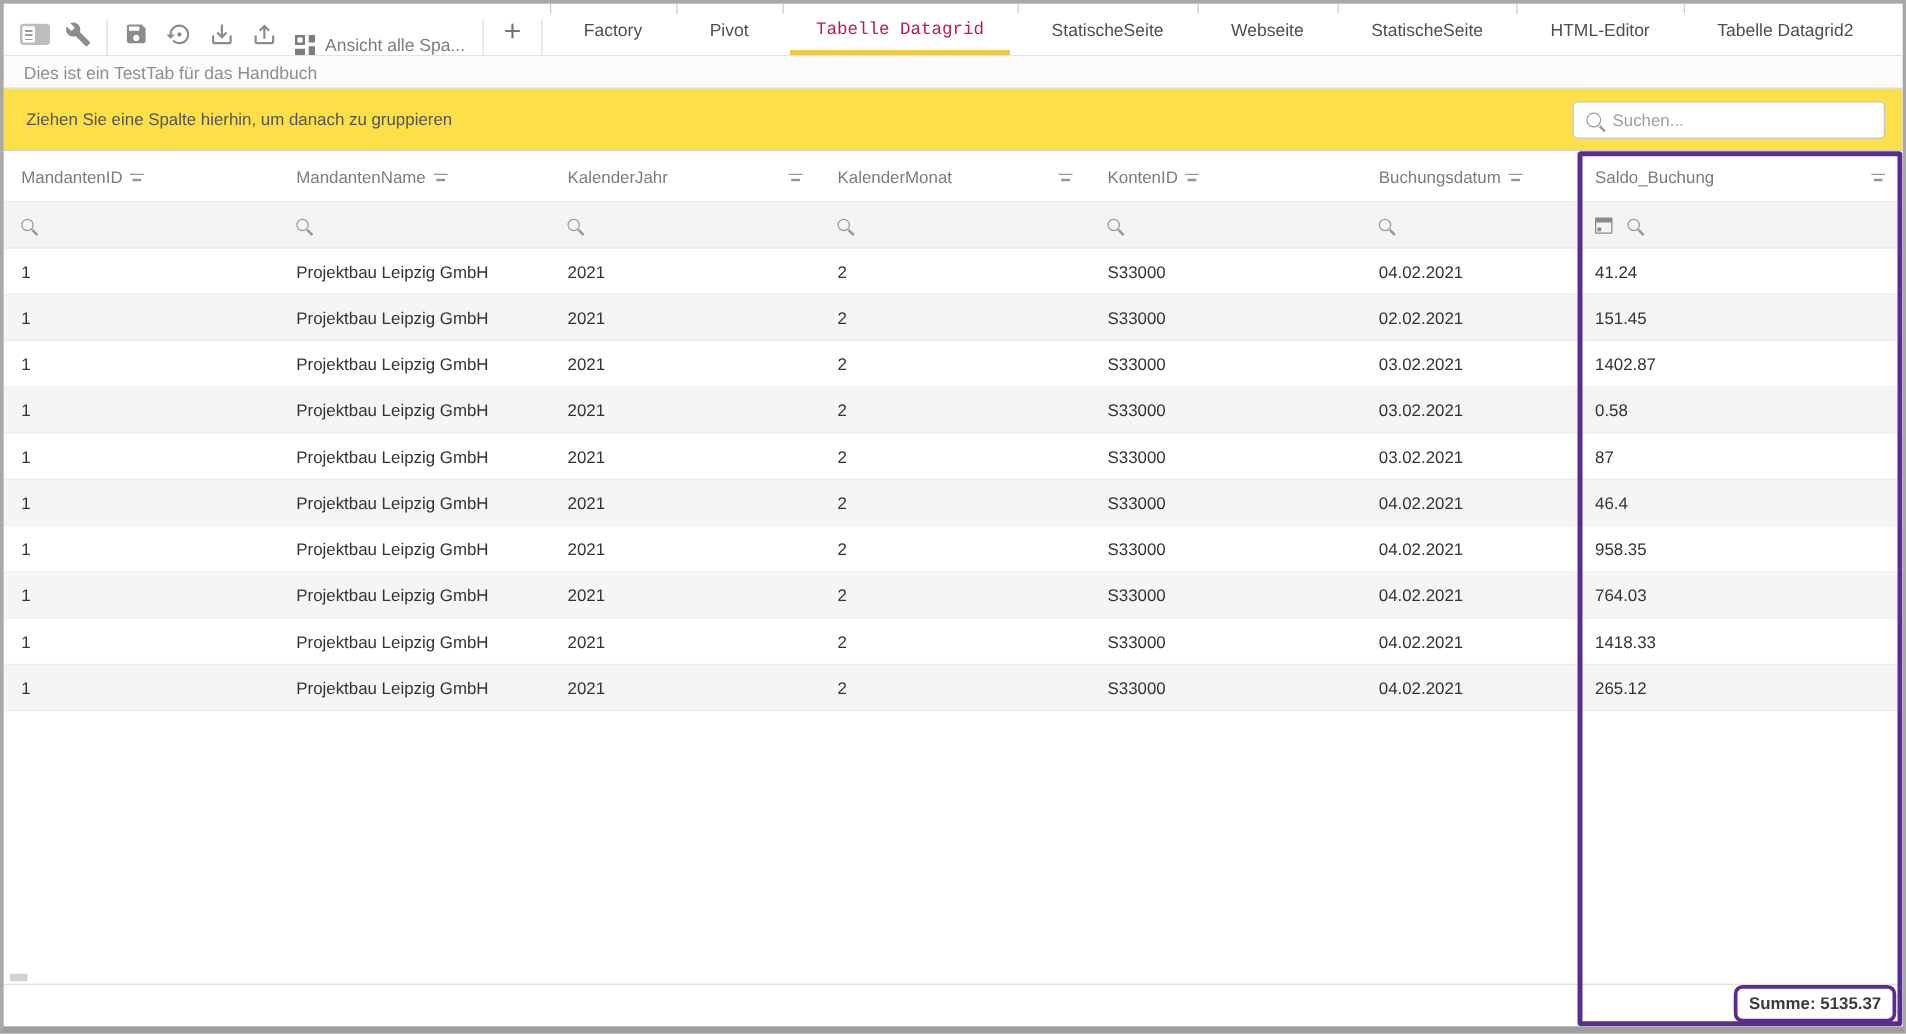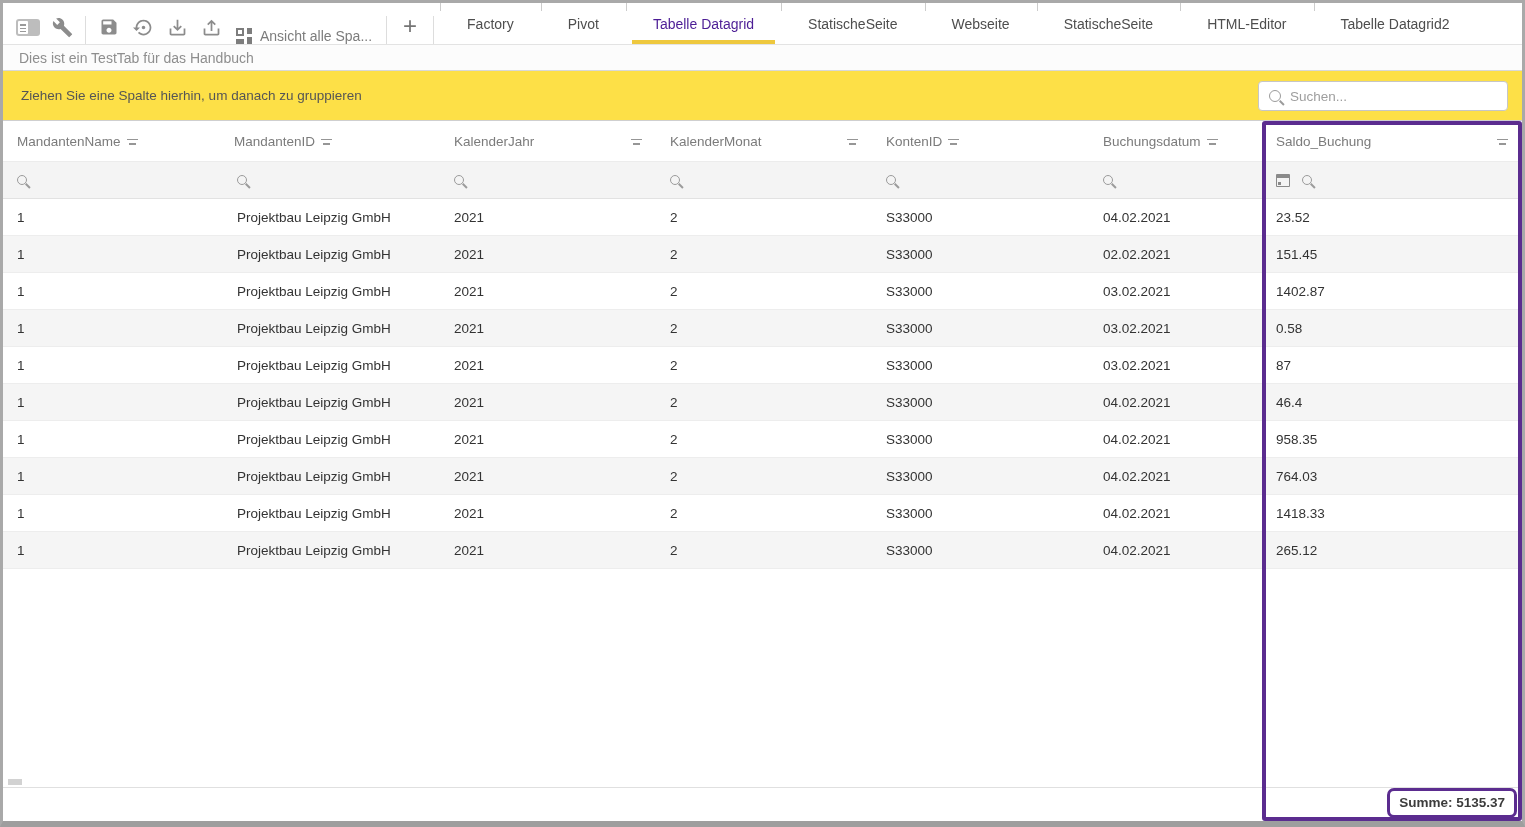--- a/index.html
+++ b/index.html
@@ -27,21 +27,21 @@
   .icon-layout i{ position:absolute; display:block; }
   .icon-layout .tl{ left:0; top:0; width:8px; height:8px; border:2px solid #7d7d7d; }
   .icon-layout .tr{ right:0; top:0; width:5px; height:6px; background:#7d7d7d; }
   .icon-layout .bl{ left:0; bottom:0; width:8px; height:5px; background:#7d7d7d; }
   .icon-layout .br{ right:0; bottom:0; width:5px; height:7px; background:#7d7d7d; }
   
   .tab-bar{ display:flex; align-items:stretch; flex:1 1 auto; }
   .tab{ position:relative; display:flex; align-items:center; padding:0 27px; cursor:pointer; }
   .tab::before{ content:""; position:absolute; left:0; top:0; width:1px; height:8px; background:#cccccc; }
   .tab-label{ font-size:14px; color:#4e4e4e; white-space:nowrap; }
-  .tab.active .tab-label{ color:#4c1d95; }
+  .tab.active .tab-label{ color:#be185d;font-family:Liberation Mono, monospace; }
   .tab.active::after{ content:""; position:absolute; left:6px; right:6px; bottom:0; height:4px; background:var(--accent); }
   
   .info-bar{ height:26px; flex:0 0 26px; background:#fcfcfc; border-bottom:1px solid #d8d8d8;
     display:flex; align-items:center; padding-left:16px; font-size:14px; color:#8e8e8e; }
   
   .group-bar{ height:50px; flex:0 0 50px; position:relative; display:flex; align-items:center;
     padding-left:18px; font-size:13.5px; color:#555; background:#fde047; border-bottom:1px solid #cfcfcf; }
   .search-box{ position:absolute; right:14px; top:10px; width:250px; height:30px; border:1px solid #c6c6c6;
     border-radius:4px; display:flex; align-items:center; padding:0 10px; gap:9px; background:#fff; }
   .search-box input{ border:none; outline:none; flex:1; font-size:13.5px; color:#555; font-family:inherit; background:transparent; }
@@ -165,28 +165,28 @@
   <div class="group-bar">
     <span>Ziehen Sie eine Spalte hierhin, um danach zu gruppieren</span>
     <div class="search-box">
       <span class="icon-search" style="width:12px;height:12px;"></span>
       <input type="text" placeholder="Suchen..." style="">
     </div>
   </div>
 
   <div class="grid">
     <div class="grid-header-row">
+        <div class="cell h-cell left" style="width: 220px;">
+          <span class="h-label">MandantenID</span>
+          <span class="filter-glyph"></span>
+        </div>
         <div class="cell h-cell left" style="width: 217px;">
           <span class="h-label">MandantenName</span>
           <span class="filter-glyph"></span>
         </div>
-        <div class="cell h-cell left" style="width: 220px;">
-          <span class="h-label">MandantenID</span>
-          <span class="filter-glyph"></span>
-        </div>
         <div class="cell h-cell right" style="width: 216px;">
           <span class="h-label">KalenderJahr</span>
           <span class="filter-glyph"></span>
         </div>
         <div class="cell h-cell right" style="width: 216px;">
           <span class="h-label">KalenderMonat</span>
           <span class="filter-glyph"></span>
         </div>
         <div class="cell h-cell left" style="width: 217px;">
           <span class="h-label">KontenID</span>
@@ -226,21 +226,21 @@
         </div>
       </div>
     <div>
         <div class="grid-row">
           <div class="cell d-cell left" style="width: 220px;">1</div>
           <div class="cell d-cell left" style="width: 217px;">Projektbau Leipzig GmbH</div>
           <div class="cell d-cell right" style="width: 216px;">2021</div>
           <div class="cell d-cell right" style="width: 216px;">2</div>
           <div class="cell d-cell left" style="width: 217px;">S33000</div>
           <div class="cell d-cell left" style="width: 173px;">04.02.2021</div>
-          <div class="cell d-cell right" style="width: 260px;">23.52</div>
+          <div class="cell d-cell right" style="width: 260px;">41.24</div>
         </div>
         <div class="grid-row alt">
           <div class="cell d-cell left" style="width: 220px;">1</div>
           <div class="cell d-cell left" style="width: 217px;">Projektbau Leipzig GmbH</div>
           <div class="cell d-cell right" style="width: 216px;">2021</div>
           <div class="cell d-cell right" style="width: 216px;">2</div>
           <div class="cell d-cell left" style="width: 217px;">S33000</div>
           <div class="cell d-cell left" style="width: 173px;">02.02.2021</div>
           <div class="cell d-cell right" style="width: 260px;">151.45</div>
         </div>

